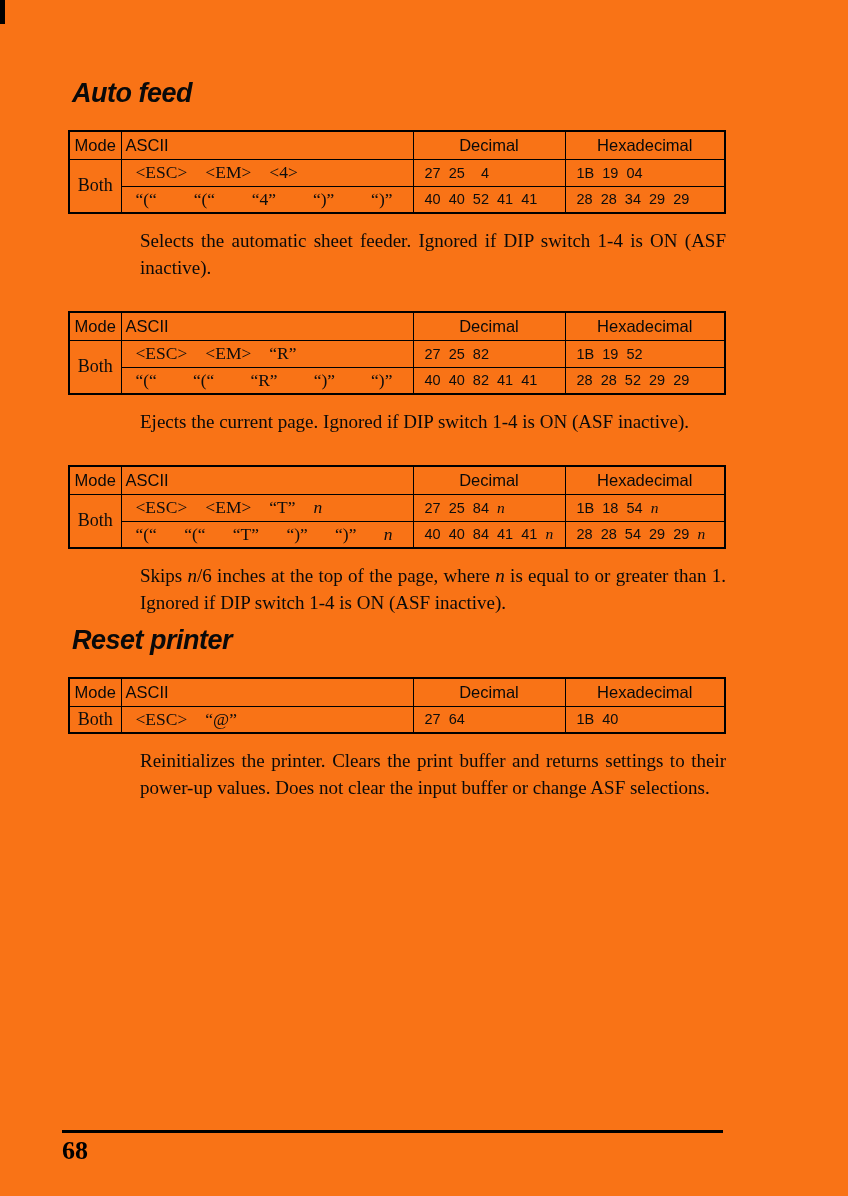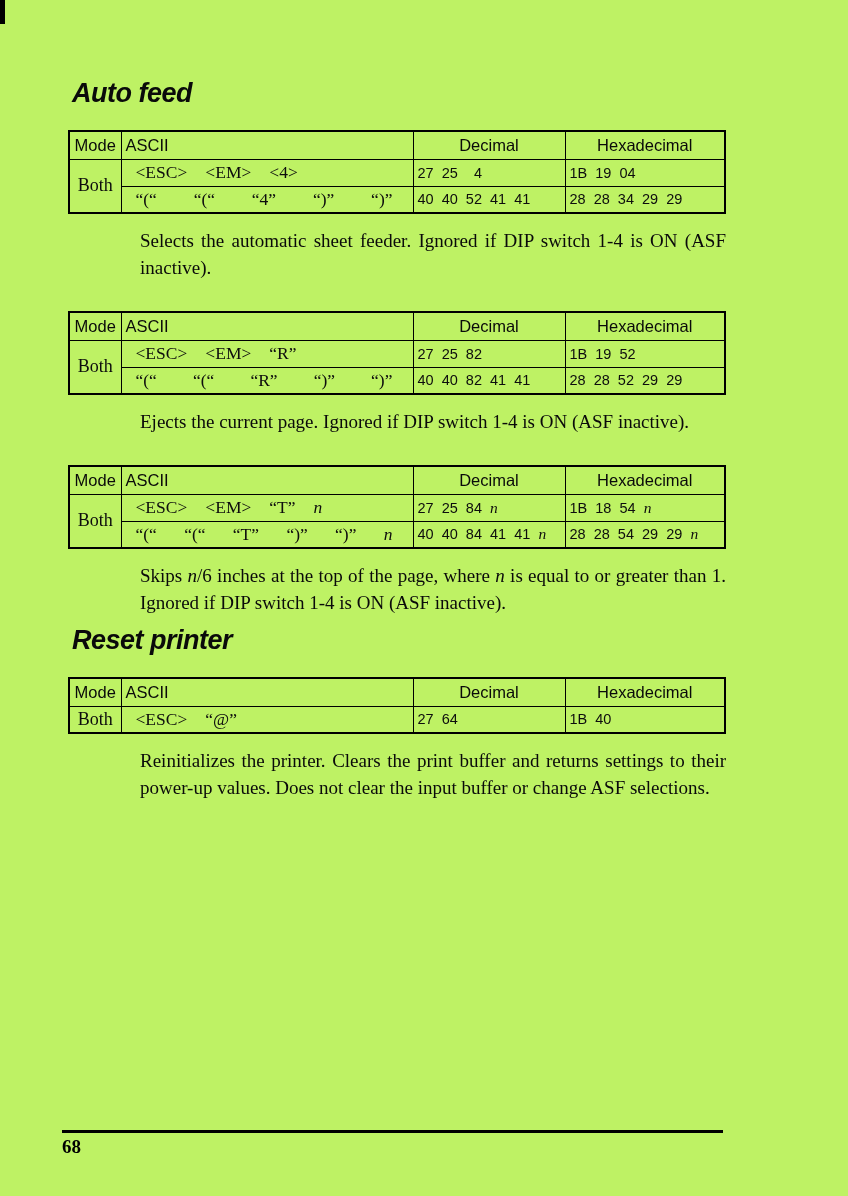--- a/index.html
+++ b/index.html
@@ -1,21 +1,21 @@
 <!DOCTYPE html>
 <html><head>
 <meta charset="utf-8">
 <style>
   * { margin: 0; padding: 0; box-sizing: border-box; }
   html, body { background: #e8e8e8; }
   .page {
     position: relative;
     width: 848px;
     height: 1196px;
-    background: #bef264;
+    background: #f97316;
     color: #0d0d0d;
     overflow: hidden;
     margin: 0 auto;
     font-family: "Liberation Serif", serif;
   }
   .corner-artifact {
     position: absolute;
     left: 0; top: 0;
     width: 5px; height: 24px;
     background: #000;
@@ -82,21 +82,21 @@
     gap: 0;
     padding-right: 20px;
   }
   .tokens .var, .num-cell .var {
     font-style: italic;
     font-family: "Liberation Serif", serif;
   }
   td.num-cell {
     font-family: "Liberation Sans", sans-serif;
     font-size: 14.5px;
-    padding-left: 4px;
+    padding-left: 11px;
     vertical-align: middle;
     white-space: pre;
   }
   td.num-cell .var { font-size: 15.5px; }
 
   .cmd-desc {
     margin-left: 72px;
     width: 586px;
     font-family: "Liberation Serif", serif;
     font-size: 19px;
@@ -111,21 +111,21 @@
     position: absolute;
     left: 62px; top: 1130px;
     width: 661px; height: 3px;
     background: #000;
   }
   .page-number {
     position: absolute;
     left: 62px; top: 1136px;
     font-family: "Liberation Serif", serif;
     font-weight: bold;
-    font-size: 19px;
+    font-size: 26px;
     color: #000;
   }
 </style>
 </head>
 <body>
 
 <div class="page">
   <div class="corner-artifact"></div>
 
   <div class="content">

